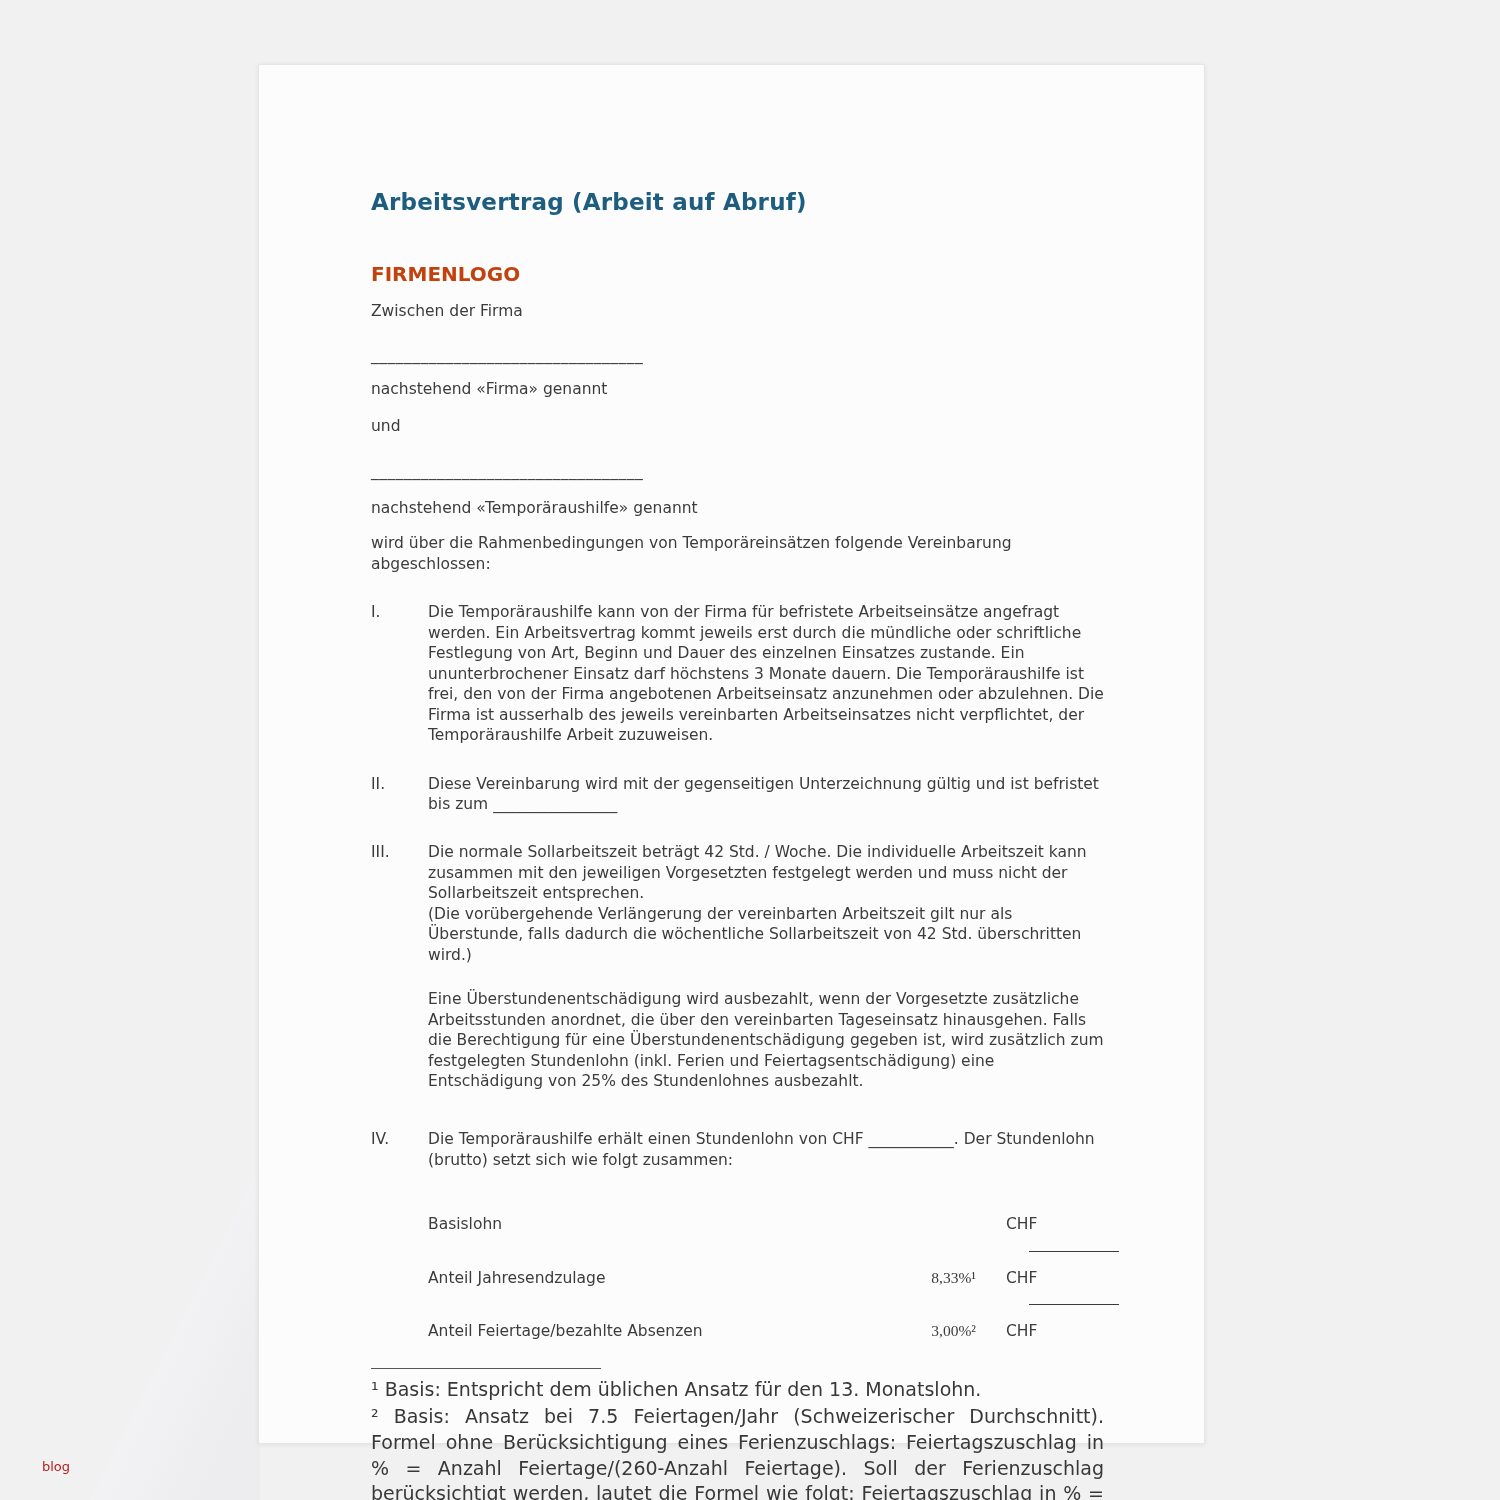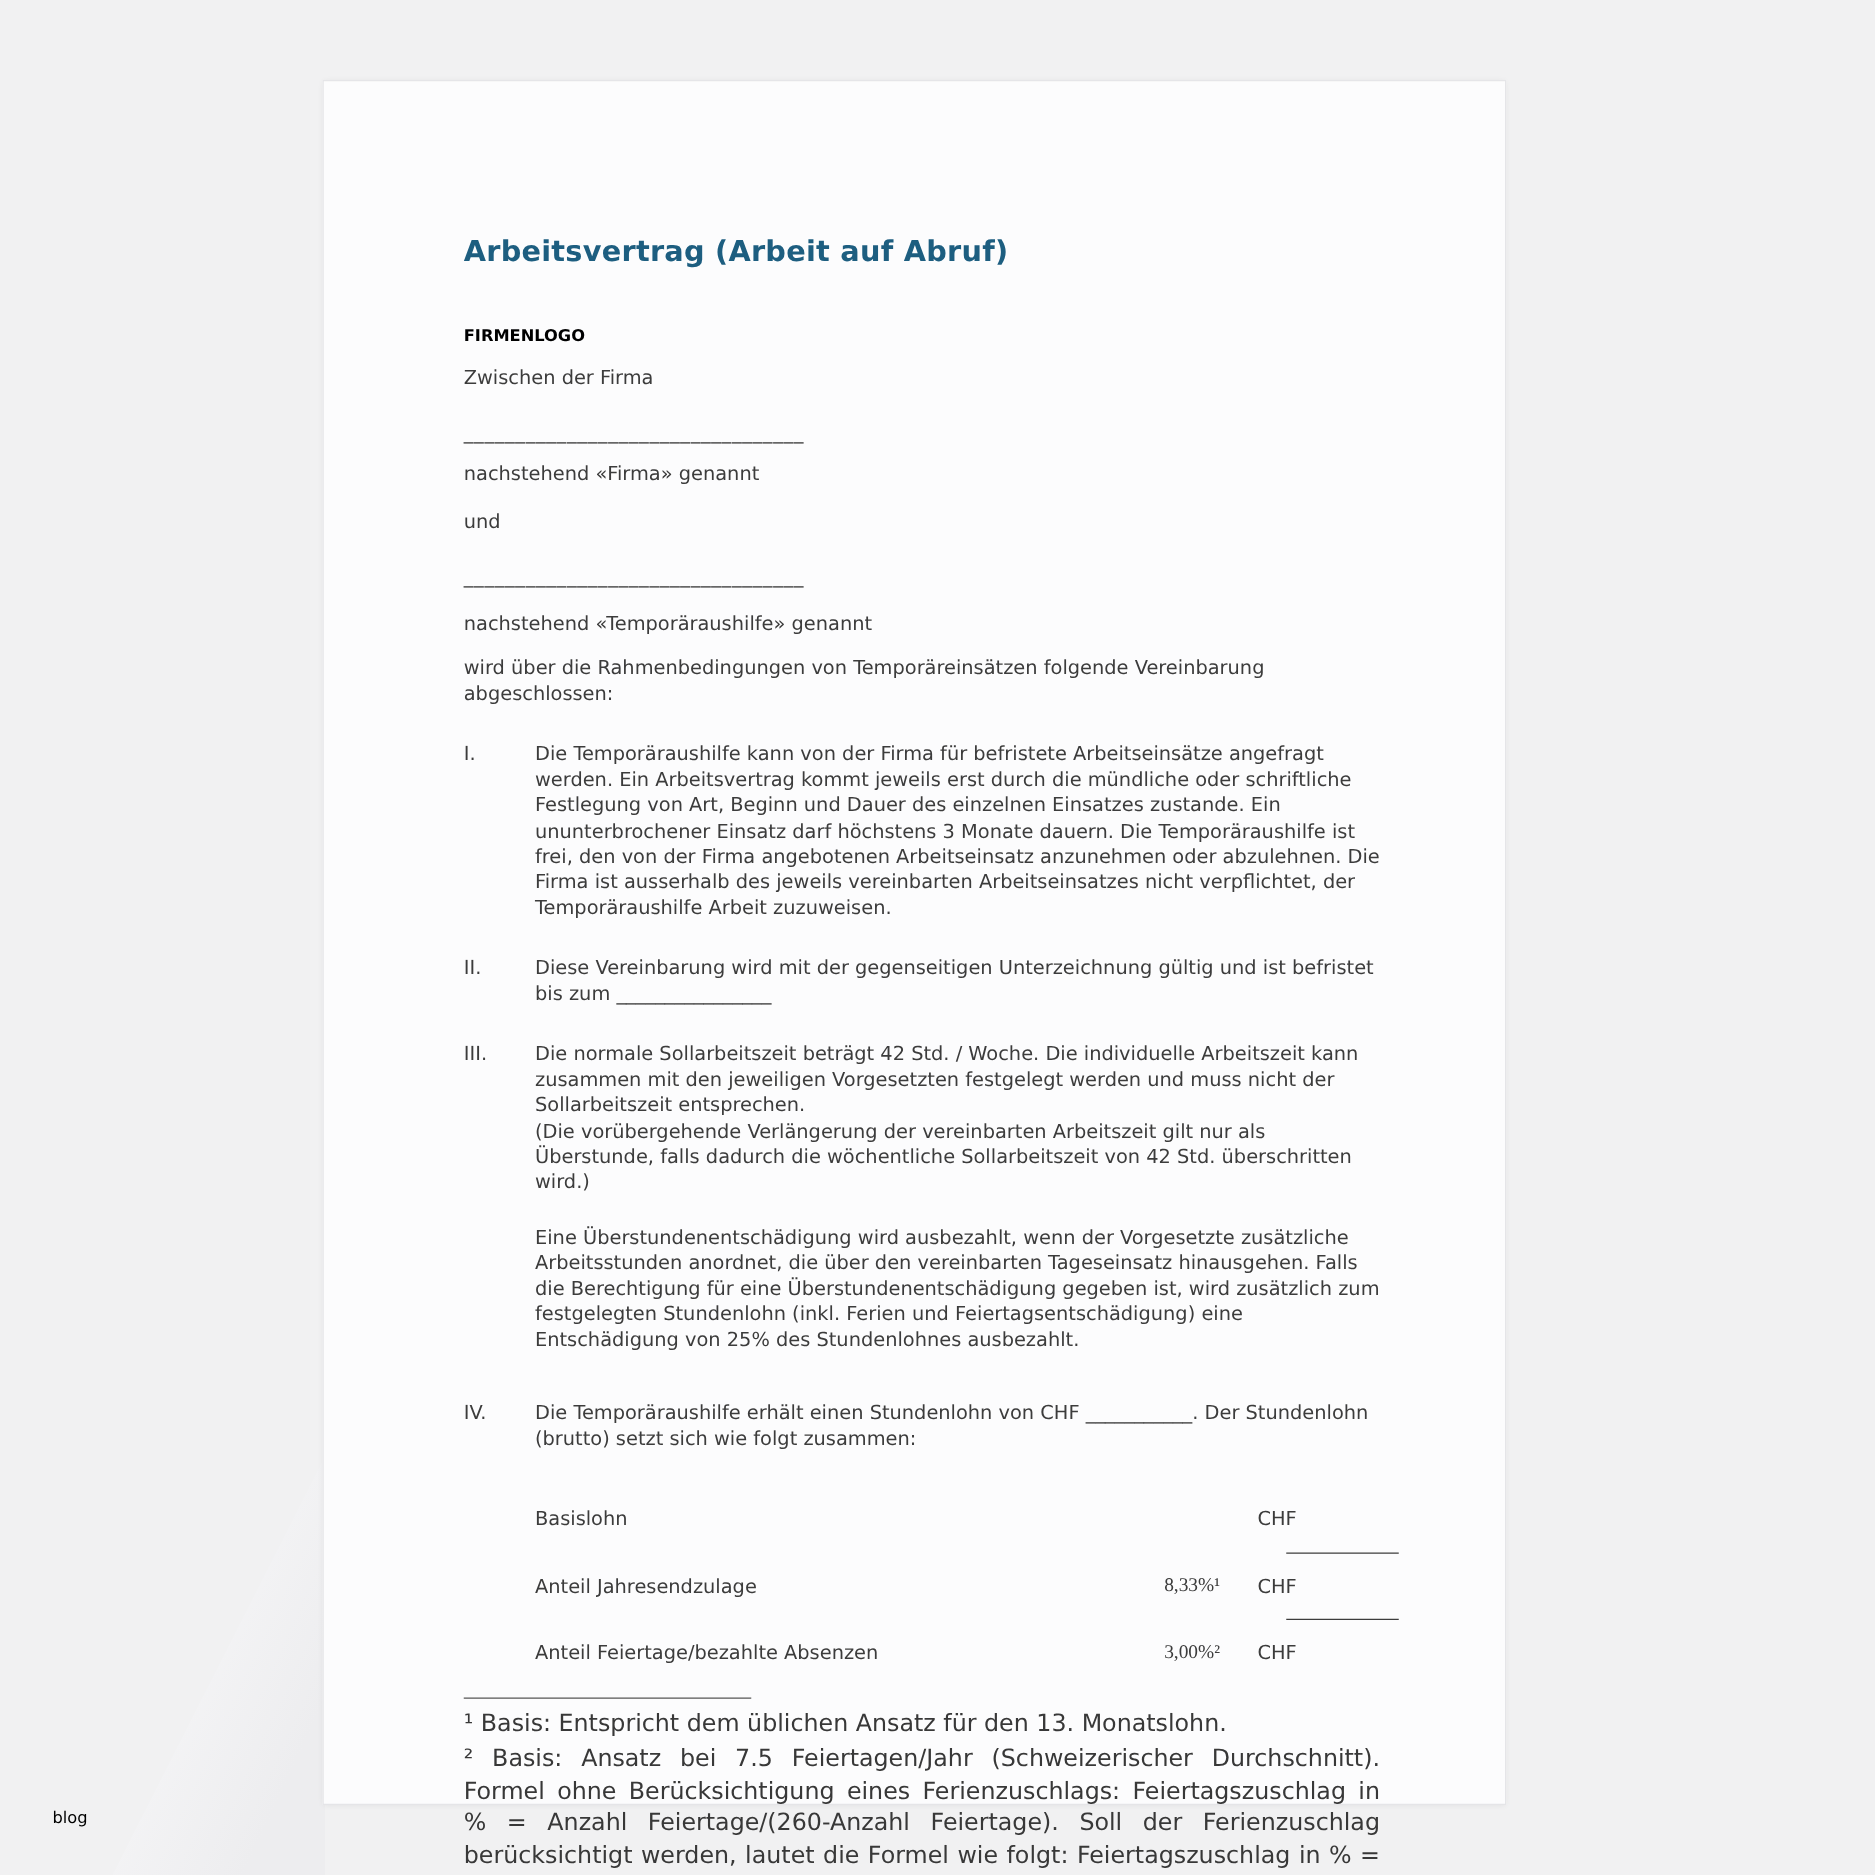--- a/index.html
+++ b/index.html
@@ -15,23 +15,23 @@
   .corner-fold {
     position: absolute;
     left: 90px; top: 1165px;
     width: 170px; height: 335px;
     background: linear-gradient(115deg, #fbfbfc 0%, #ededef 80%);
     clip-path: polygon(100% 0, 100% 100%, 0 100%);
   }
 
   .watermark {
     position: absolute;
-    left: 42px; bottom: 38px;
+    left: 42px; bottom: 26px;
     font-size: 13px;
-    color: #000000;
+    color: #b91c1c;
   }
 
   .page {
     position: absolute;
     left: 258px; top: 64px;
     width: 947px; height: 1380px;
     background: #fcfcfd;
     border: 1px solid #e5e5e8;
     box-shadow: 0 1px 5px rgba(0,0,0,0.07);
   }
@@ -45,22 +45,22 @@
   .doc-title {
     font-size: 23px;
     font-weight: bold;
     color: #1d5e80;
     letter-spacing: 0.2px;
   }
 
   .firmenlogo {
     margin-top: 44px;
     font-weight: bold;
-    font-size: 13px;
-    color: #000000;
+    font-size: 20px;
+    color: #c2410c;
   }
 
   .line { margin-top: 13px; }
   .blank-line { margin-top: 24px; letter-spacing: 0.5px; color: #3c3c3c; }
   .gap-more { margin-top: 17px; }
 
   .preamble { margin-top: 15px; }
 
   .clause {
     display: flex;

